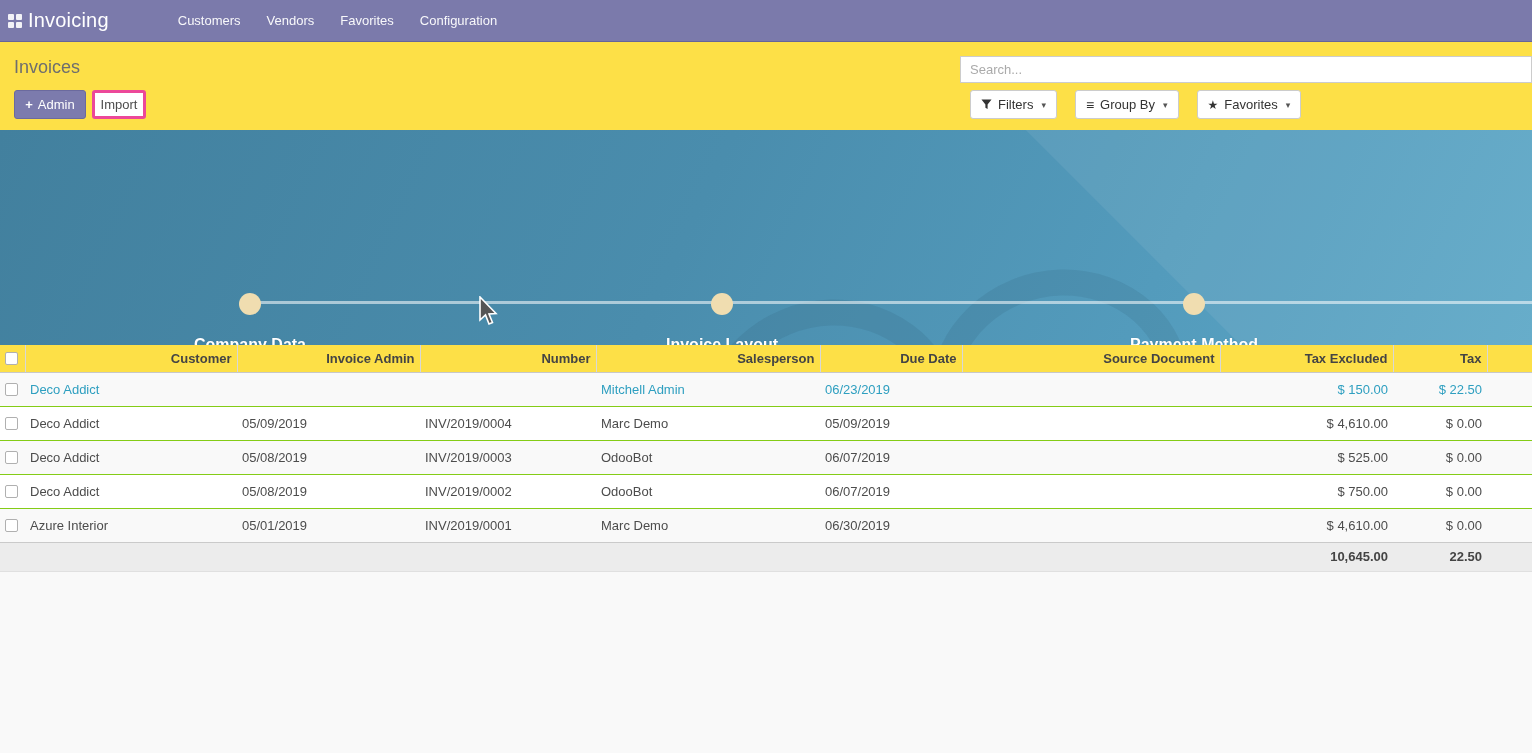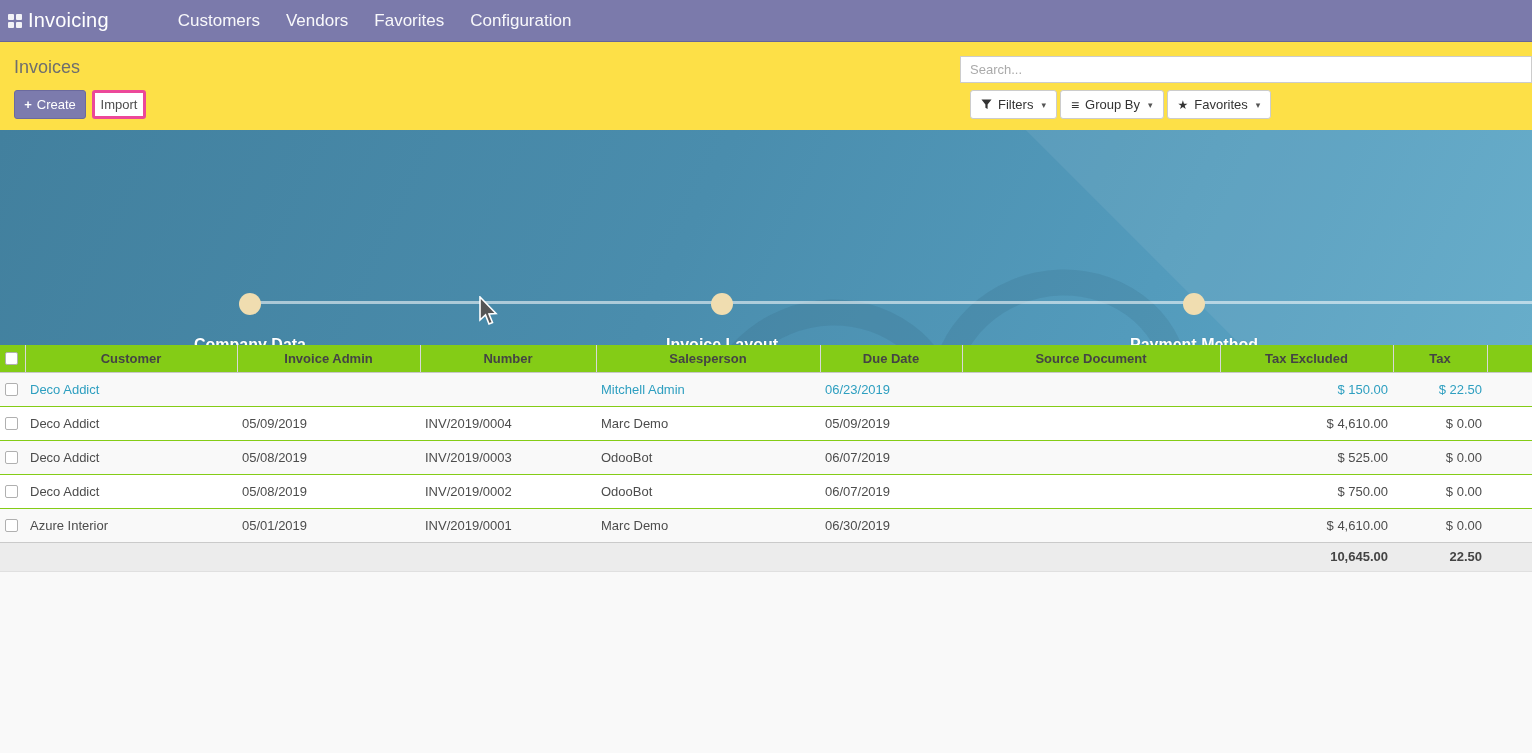--- a/index.html
+++ b/index.html
@@ -9,38 +9,38 @@
 
   
   .navbar { position:absolute; top:0; left:0; width:100%; height:42px;
             background:#7b7aab; border-bottom:1px solid #66659a;
             display:flex; align-items:center; color:#fff; }
   .apps-icon { width:14px; height:14px; margin-left:8px; display:grid;
                grid-template-columns:6px 6px; grid-template-rows:6px 6px; gap:2px; cursor:pointer; }
   .apps-icon span { background:rgba(255,255,255,0.9); border-radius:1px; }
   .brand { font-size:20px; margin-left:6px; letter-spacing:0.2px; }
   .nav-menu { display:flex; margin-left:56px; height:100%; align-items:center; }
-  .nav-item { font-size:17px; color:rgba(255,255,255,0.95); padding:0 13px; line-height:42px; cursor:pointer; }
+  .nav-item { font-size:13px; color:rgba(255,255,255,0.95); padding:0 13px; line-height:42px; cursor:pointer; }
 
   
   .control-panel { position:absolute; top:42px; left:0; width:100%; height:88px; background:#fde047; }
   .view-title { position:absolute; top:15px; left:14px; font-size:18px; color:#6e6e6e; }
   .btn { display:inline-flex; align-items:center; justify-content:center; font-size:13px;
          border-radius:3px; cursor:pointer; height:29px; }
   .btn-create { position:absolute; top:48px; left:14px; width:72px;
                 background:#7c7bad; border:1px solid #6b6a9e; color:#fff; }
   .btn-create .plus { font-weight:bold; margin-right:5px; font-size:13px; }
   .btn-import { position:absolute; top:48px; left:92px; width:54px;
                 background:#fff; border:3px solid #ec4899; color:#4c4c4c; }
   .search-box { position:absolute; top:14px; left:960px; width:572px; height:27px;
                 border:1px solid #ccc; background:#fff; }
   .search-box input { width:100%; height:100%; border:none; outline:none; padding:0 9px;
                       font-size:13px; color:#4c4c4c; font-family:"Liberation Sans", sans-serif; }
   .search-box input::placeholder { color:#aaa; }
-  .filter-bar { position:absolute; top:48px; left:962px; display:flex; gap:3px;padding-left:8px; }
+  .filter-bar { position:absolute; top:48px; left:962px; display:flex; gap:18px;padding-left:8px; }
   .btn-filter { background:#fff; border:1px solid #ccc; color:#333; padding:0 10px; gap:6px; }
   .caret { font-size:9px; color:#555; margin-left:2px; }
   .funnel-icon { display:inline-block; width:11px; height:11px; }
   .hamburger-glyph { font-size:14px; font-weight:bold; }
   .star-glyph { font-size:12px; }
 
   
   .banner { position:absolute; top:130px; left:0; width:1532px; height:215px; overflow:hidden;
             background:linear-gradient(115deg,#42809e 0%,#4a8dad 45%,#539bbc 75%,#5ca7c6 100%); }
   .banner .shade1 { position:absolute; width:900px; height:600px; left:980px; top:-320px;
@@ -51,21 +51,21 @@
   .progress-line { position:absolute; left:250px; right:0; top:171px; height:3px;
                    background:rgba(255,255,255,0.55); }
   .step { position:absolute; top:163px; width:250px; text-align:center; color:#fff; }
   .step .dot { width:22px; height:22px; border-radius:50%; background:#f0ddb0; margin:0 auto; }
   .step .step-title { font-size:16px; font-weight:bold; margin-top:21px; text-shadow:0 0 2px rgba(0,0,0,0.08); }
   .step1 { left:125px; } .step2 { left:597px; } .step3 { left:1069px; }
 
   
   .list-table { position:absolute; top:345px; left:0; width:1532px; border-collapse:collapse;
                 table-layout:fixed; font-size:13px; color:#4c4c4c; }
-  .list-table thead th { background:#84cc16; font-weight:bold; text-align:center; height:27px;
+  .list-table thead th { background:#fde047; font-weight:bold; text-align:right; height:27px;
                          padding:0 5px; border-bottom:1px solid #c8c8c8; border-left:1px solid #d8d8d8;
                          color:#444; cursor:pointer; white-space:nowrap; overflow:hidden; }
   .list-table thead th:first-child { border-left:none; }
   .list-table td { height:34px; padding:0 5px; white-space:nowrap; overflow:hidden; }
   .list-table tbody tr { border-bottom:1px solid #84cc16; background:#fff; cursor:pointer; }
   .list-table tbody tr:nth-child(odd) { background:#f9f9f9; }
   .num { text-align:right; }
   .cell-link { color:#2e9fc0; }
   .checkbox { width:13px; height:13px; border:1px solid #b0b0b0; border-radius:2px; background:#fff; cursor:pointer; }
   .list-table tfoot td { background:#ececec; border-top:1px solid #cacaca; border-bottom:1px solid #e0e0e0;
@@ -93,21 +93,21 @@
       <div class="nav-item">Favorites</div>
       <div class="nav-item">Configuration</div>
     </div>
   </div>
 
   <div class="control-panel">
     <div class="view-title">Invoices</div>
 
     <button class="btn btn-create">
       <span class="plus">+</span>
-      <span>Create</span>
+      <span>Admin</span>
     </button>
     <button class="btn btn-import">
       <span>Import</span>
     </button>
 
     <div class="search-box">
       <input type="text" placeholder="Search..." style="">
     </div>
 
     <div class="filter-bar">

